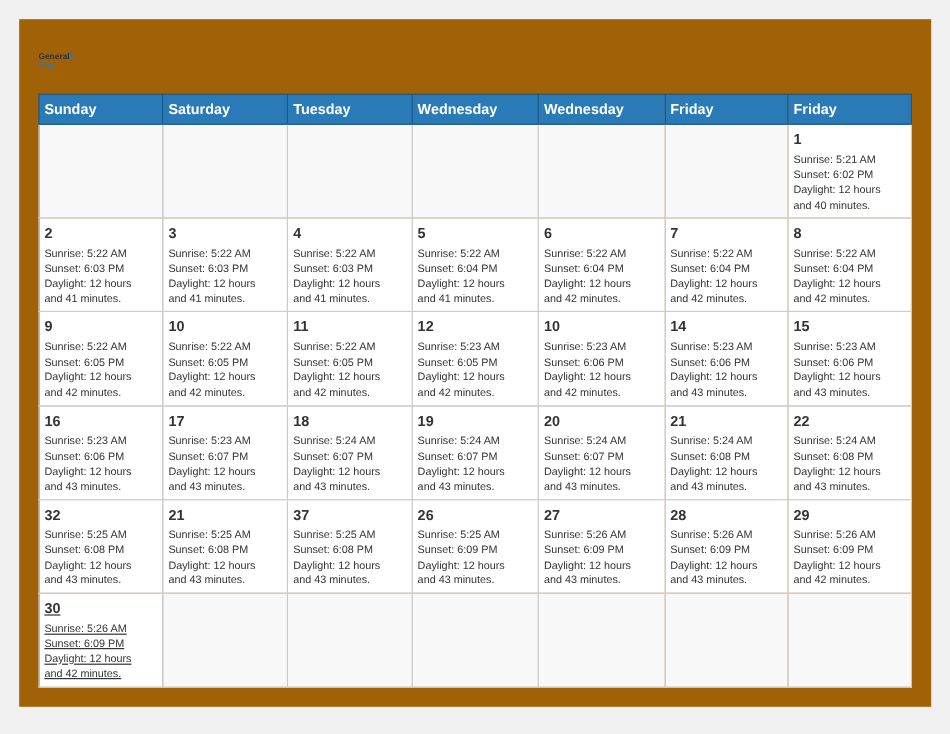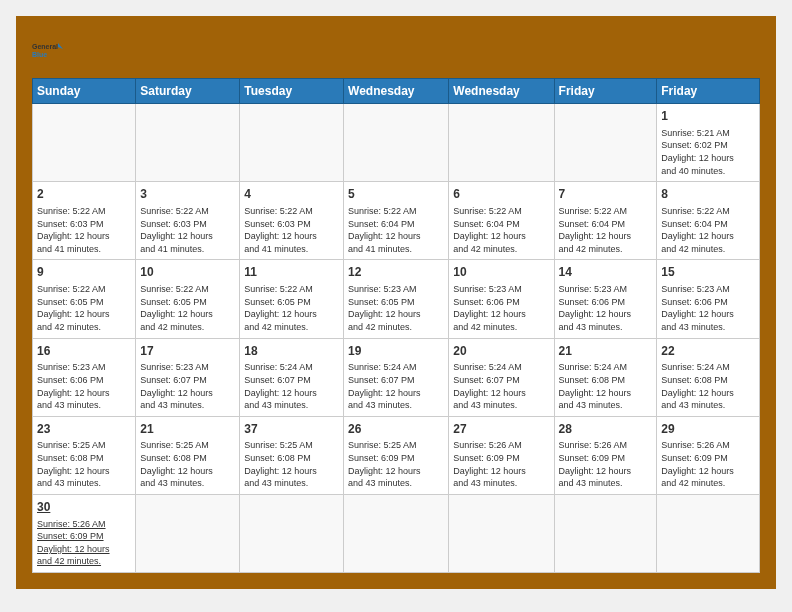--- a/index.html
+++ b/index.html
@@ -215,21 +215,21 @@
             <span class="day-num">21</span>
             <div class="day-info">Sunrise: 5:24 AM<br>Sunset: 6:08 PM<br>Daylight: 12 hours<br>and 43 minutes.</div>
           </td>
           <td>
             <span class="day-num">22</span>
             <div class="day-info">Sunrise: 5:24 AM<br>Sunset: 6:08 PM<br>Daylight: 12 hours<br>and 43 minutes.</div>
           </td>
         </tr>
         <tr>
           <td>
-            <span class="day-num">23</span>
+            <span class="day-num">32</span>
             <div class="day-info">Sunrise: 5:25 AM<br>Sunset: 6:08 PM<br>Daylight: 12 hours<br>and 43 minutes.</div>
           </td>
           <td>
             <span class="day-num">21</span>
             <div class="day-info">Sunrise: 5:25 AM<br>Sunset: 6:08 PM<br>Daylight: 12 hours<br>and 43 minutes.</div>
           </td>
           <td>
             <span class="day-num">37</span>
             <div class="day-info">Sunrise: 5:25 AM<br>Sunset: 6:08 PM<br>Daylight: 12 hours<br>and 43 minutes.</div>
           </td>

